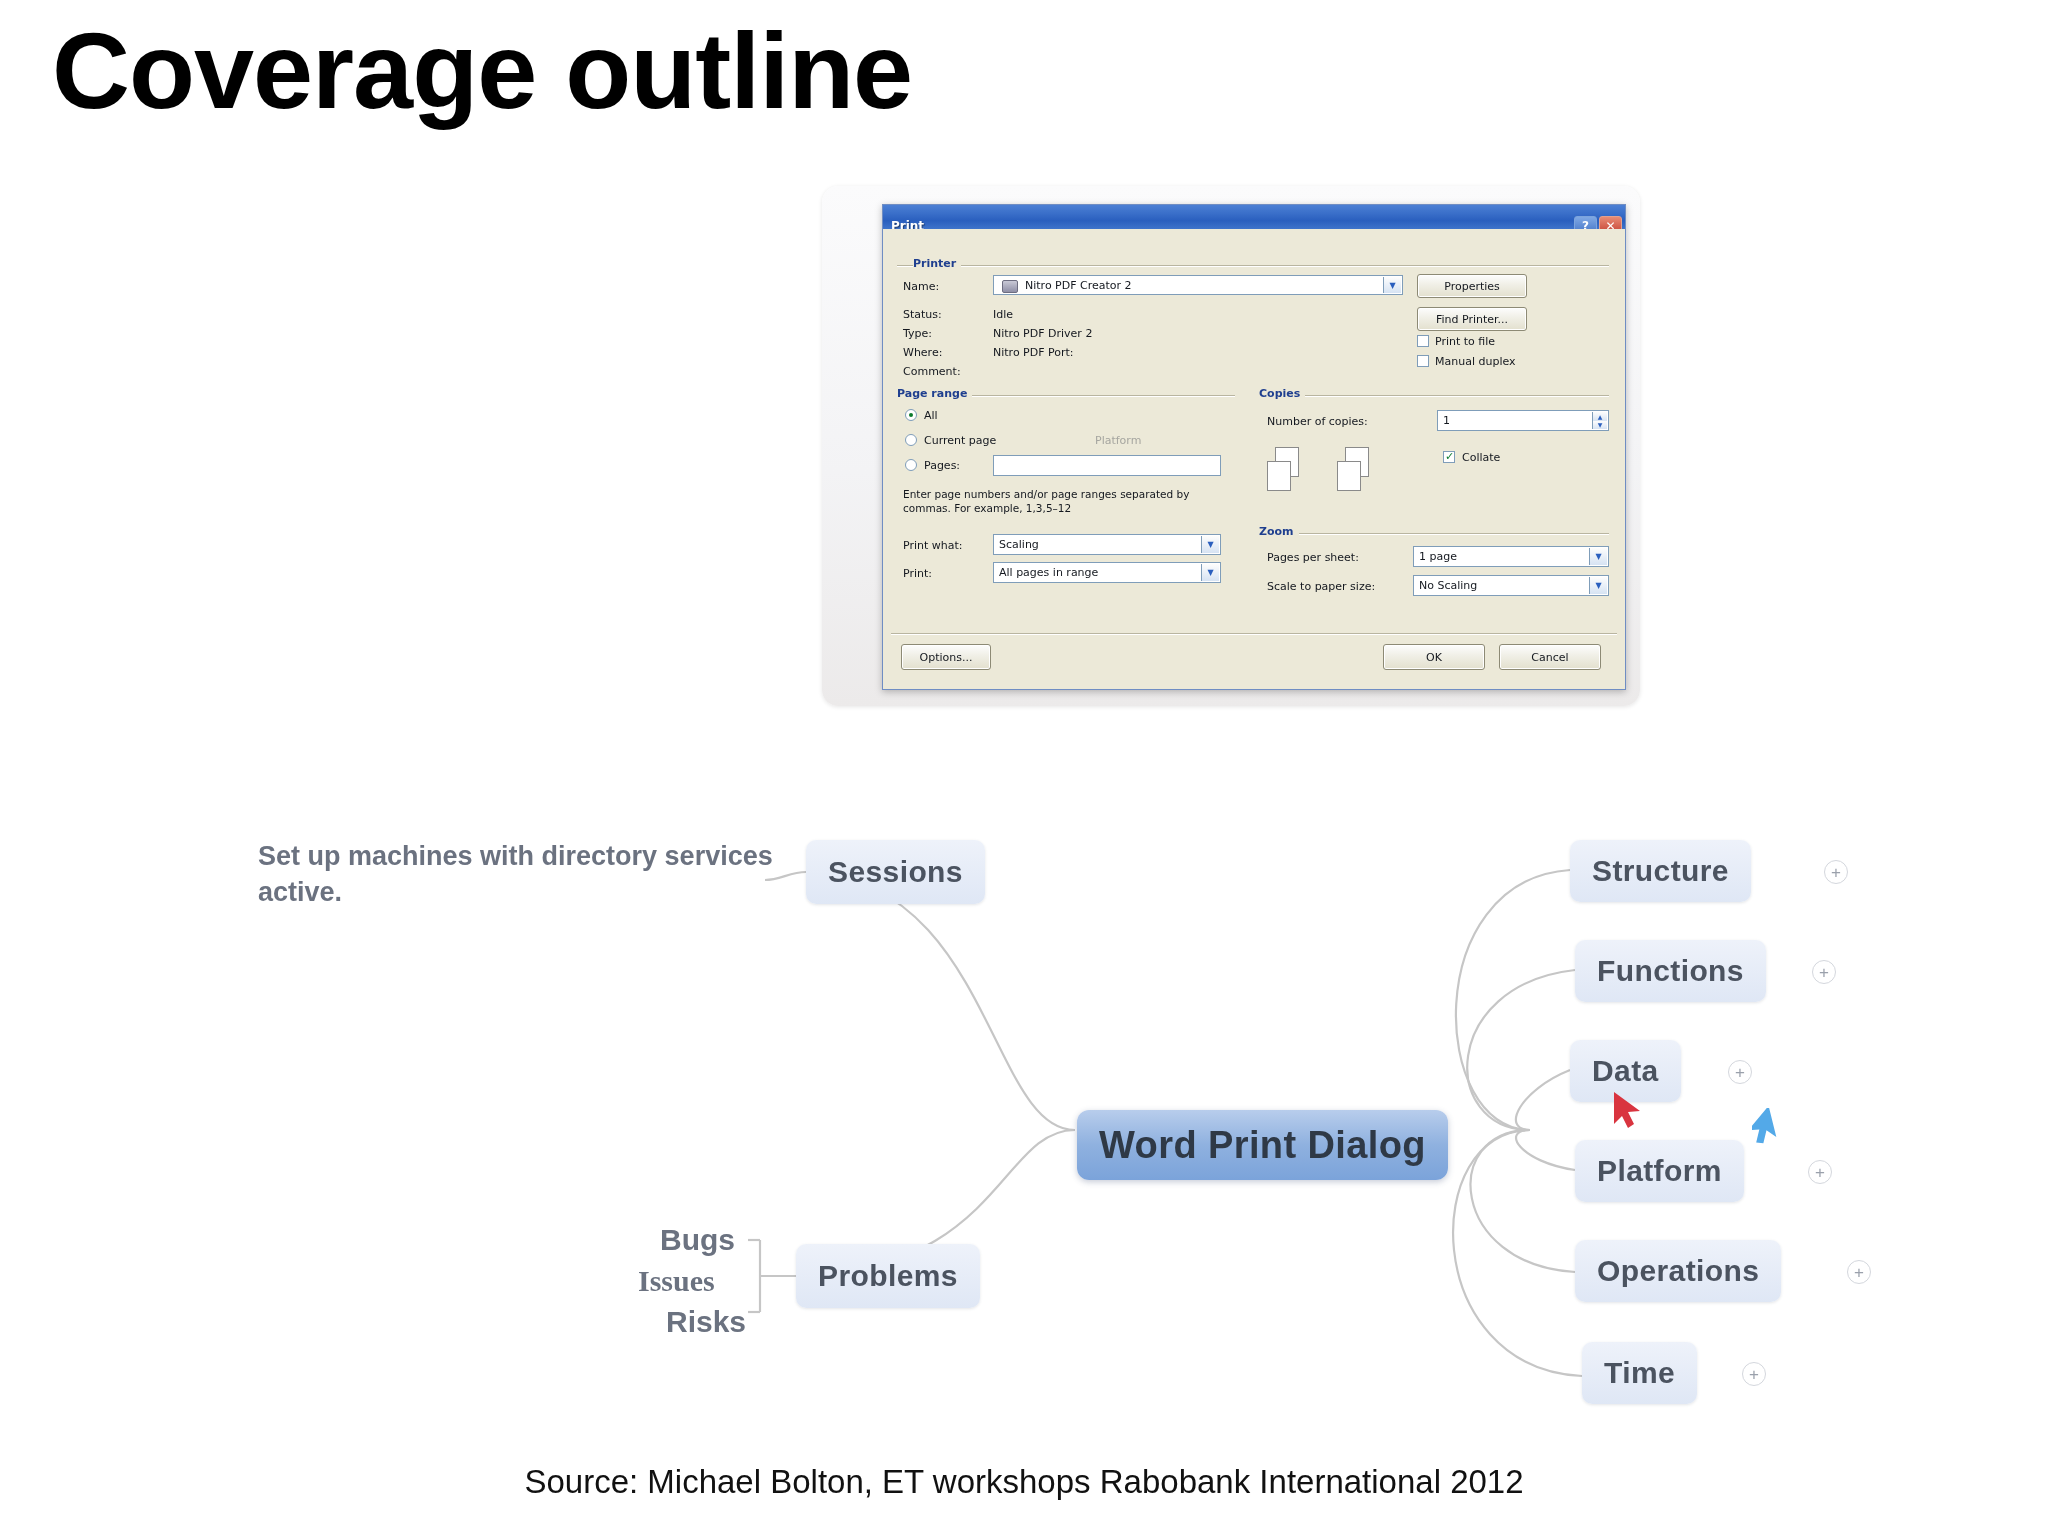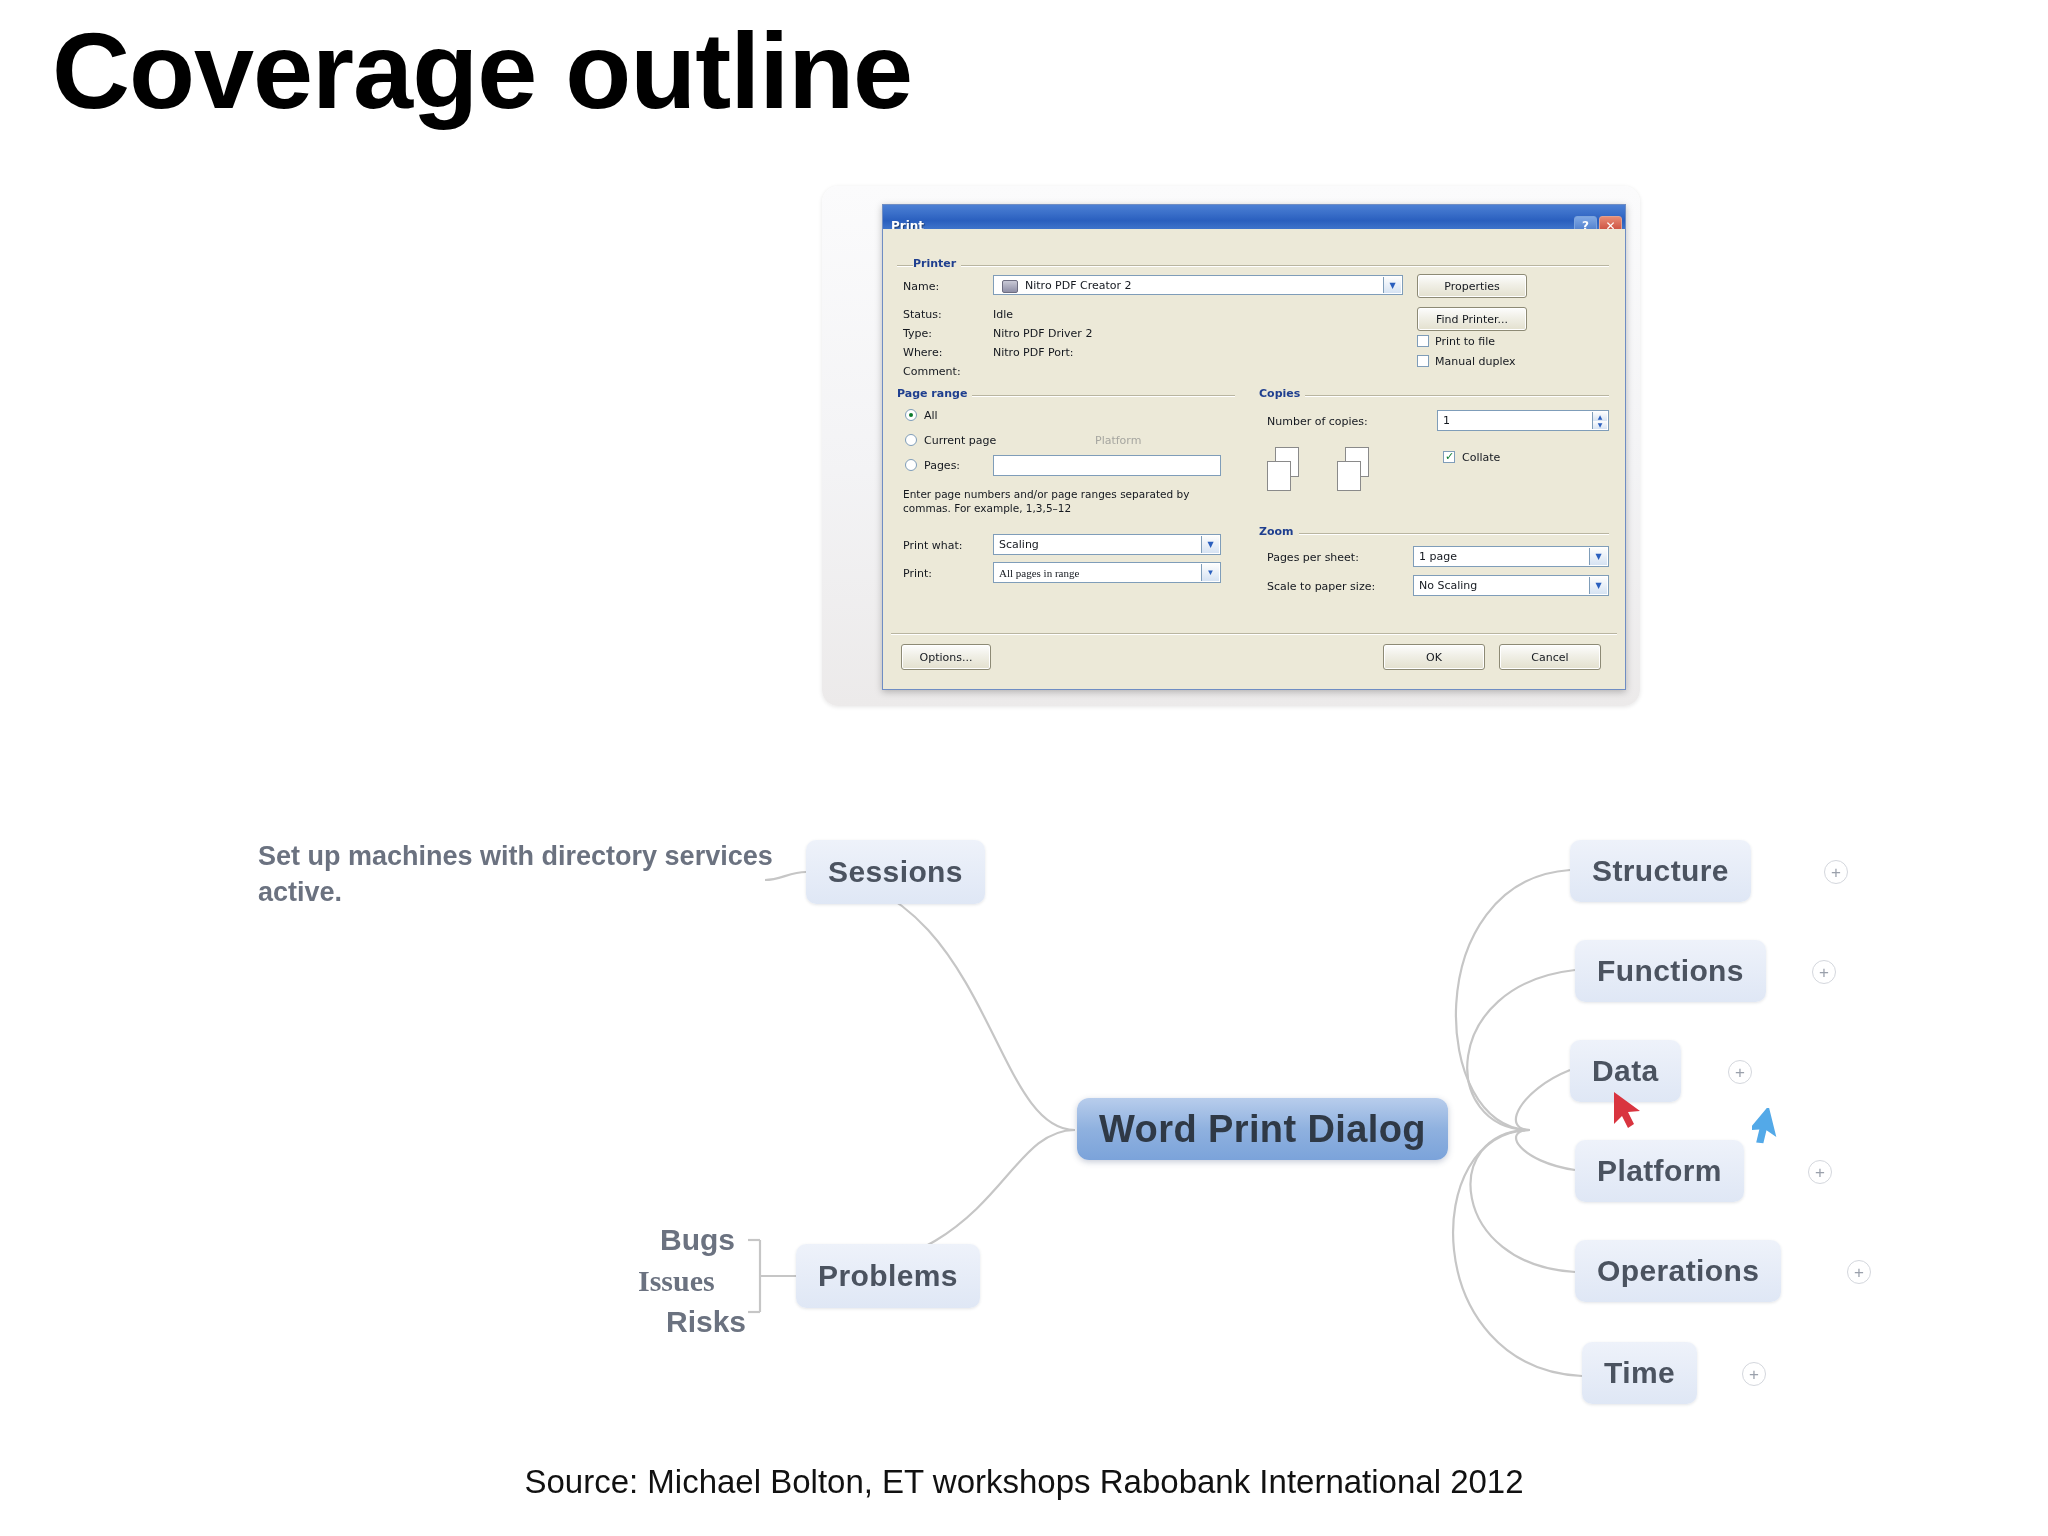--- a/index.html
+++ b/index.html
@@ -359,21 +359,21 @@
       <span class="chk on" style="left:560px; top:222px;"></span>
       <span class="lbl" style="left:579px; top:222px;">Collate</span>
 
       <span class="lbl" style="left:20px; top:310px;">Print what:</span>
       <div class="field" style="left:110px; top:305px; width:228px; height:21px;">
         <span>Scaling</span>
         <span class="combo-arrow">▼</span>
       </div>
 
       <span class="lbl" style="left:20px; top:338px;">Print:</span>
-      <div class="field" style="left:110px; top:333px; width:228px; height:21px;font-family:Liberation Serif, serif;">
+      <div class="field" style="left:110px; top:333px; width:228px; height:21px;">
         <span>All pages in range</span>
         <span class="combo-arrow">▼</span>
       </div>
 
       <span class="grp-label" style="left:376px; top:296px;">Zoom</span>
       <div class="grp-rule" style="left:376px; top:304px; width:350px;"></div>
 
       <span class="lbl" style="left:384px; top:322px;">Pages per sheet:</span>
       <div class="field" style="left:530px; top:317px; width:196px; height:21px;">
         <span>1 page</span>
@@ -412,21 +412,21 @@
 
       <path d="M806 172 C 790 172, 780 180, 765 180"></path>
 
       <path d="M796 576 L 760 576"></path>
       <path d="M760 540 L 760 612"></path>
       <path d="M760 540 L 748 540"></path>
       <path d="M760 612 L 748 612"></path>
     </g>
   </svg>
 
-  <div class="mm-node center" style="left:1077px; top:398px; height:62px;">Word Print Dialog</div>
+  <div class="mm-node center" style="left:1077px; top:410px; height:70px;">Word Print Dialog</div>
 
   <div class="mm-node" style="left:806px; top:140px; height:64px;">Sessions</div>
   <div class="mm-note" style="left:258px; top:138px; width:520px;">Set up machines with directory services active.</div>
 
   <div class="mm-node" style="left:796px; top:544px; height:64px;">Problems</div>
   <div class="mm-leaf" style="left:660px; top:523px;">Bugs</div>
   <div class="mm-leaf" style="left:638px; top:564px;font-family:Liberation Serif, serif;">Issues</div>
   <div class="mm-leaf" style="left:666px; top:605px;">Risks</div>
 
   <div class="mm-node" style="left:1570px; top:140px; height:62px;">Structure</div>

